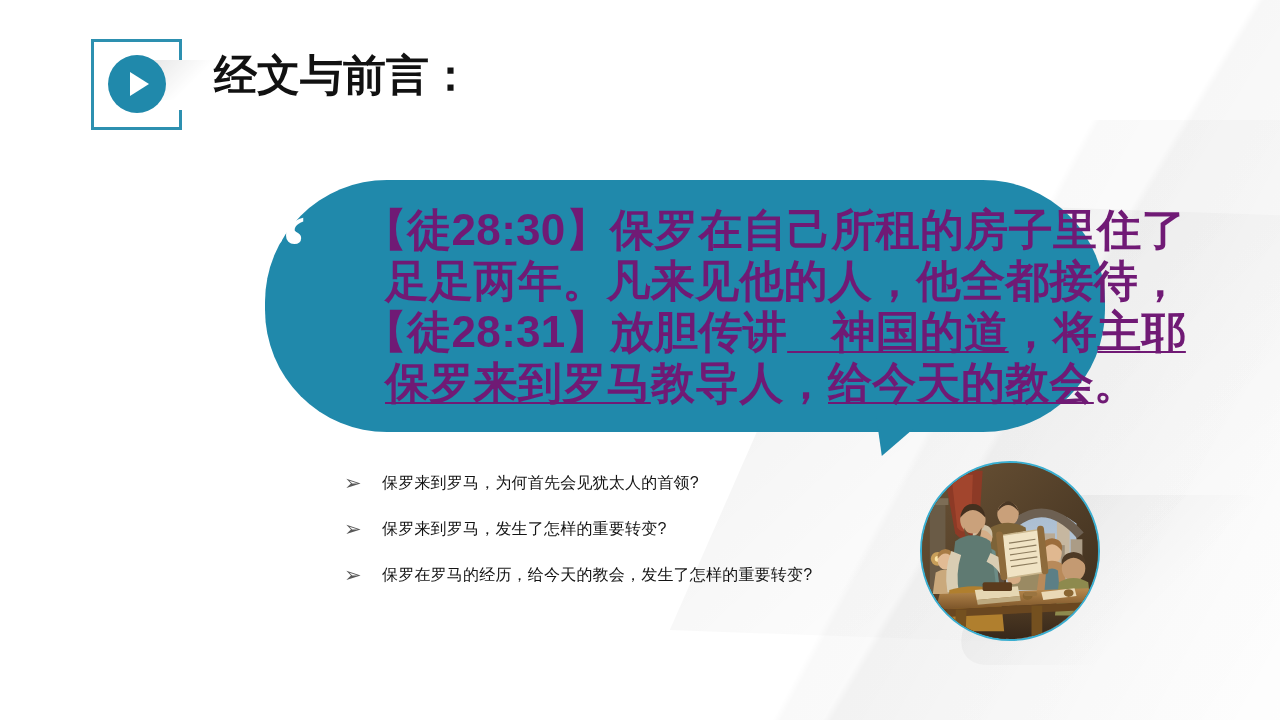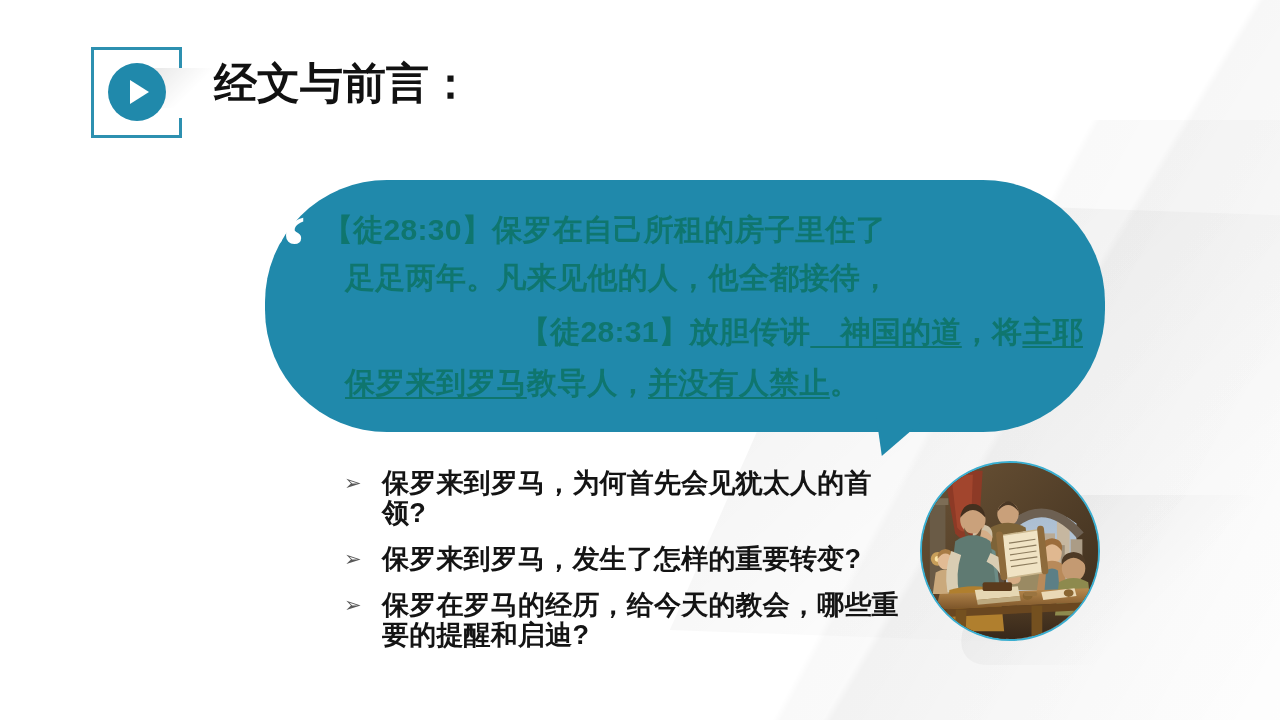--- a/index.html
+++ b/index.html
@@ -42,21 +42,21 @@
     top: 120px;
     width: 1200px;
     height: 900px;
     background: linear-gradient(118deg, rgba(0,0,0,0) 40%, rgba(0,0,0,0.022) 40.5%, rgba(0,0,0,0) 70%);
   }
 
   
   .header {
     position: absolute;
     left: 0;
-    top: 16px;
+    top: 8px;
     width: 1280px;
     height: 140px;
   }
   .logo-frame {
     position: absolute;
     left: 91px;
     top: 31px;
     width: 91px;
     height: 91px;
     box-sizing: border-box;
@@ -157,29 +157,30 @@
     line-height: 1;
     letter-spacing: -2px;
   }
   .quote-body {
     position: absolute;
     left: 58px;
     top: 24px;
     width: 760px;
   }
   .quote-line {
-    color: #0f766e;
-    font-size: 30px;
+    color: #701a75;
+    font-size: 44px;
     font-weight: bold;
     line-height: 51px;
     white-space: nowrap;
     letter-spacing: 0.3px;
+    margin-left: 40px;
   }
   .ql-1 { text-indent: 0px; }
-  .ql-2 { text-indent: 22px; font-family: Liberation Mono, monospace; }
+  .ql-2 { text-indent: 22px; }
   .ql-3 { text-indent: 0px; text-align: right; }
   .ql-4 { text-indent: 22px; }
   .u { text-decoration: underline; text-underline-offset: 4px; text-decoration-thickness: 2px; }
 
   
   .bullets {
     position: absolute;
     left: 344px;
     top: 468px;
     width: 560px;
@@ -193,22 +194,22 @@
   .bullet-marker {
     flex: 0 0 auto;
     width: 38px;
     font-size: 21px;
     line-height: 30px;
     color: #595959;
     font-family: "DejaVu Sans", sans-serif;
   }
   .bullet-text {
     flex: 1 1 auto;
-    font-size: 27px;
-    font-weight: bold;
+    font-size: 16px;
+    font-weight: normal;
     color: #141414;
     line-height: 30px;
     letter-spacing: 0.2px;
   }
 
   
   .circle-photo {
     position: absolute;
     left: 920px;
     top: 461px;
@@ -263,37 +264,37 @@
       <div class="quote-line ql-1">
         <span>【徒28:30】保罗在自己所租的房子里住了</span>
       </div>
       <div class="quote-line ql-2">
         <span>足足两年。凡来见他的人，他全都接待，</span>
       </div>
       <div class="quote-line ql-3">
         <span>【徒28:31】放胆传讲</span><span class="u">　神国的道</span><span>，将</span><span class="u">主耶</span>
       </div>
       <div class="quote-line ql-4">
-        <span class="u">保罗来到罗马</span><span>教导人，</span><span class="u">并没有人禁止</span><span>。</span>
+        <span class="u">保罗来到罗马</span><span>教导人，</span><span class="u">给今天的教会</span><span>。</span>
       </div>
     </div>
   </div>
 
   <div class="bullets">
     <div class="bullet-row">
       <span class="bullet-marker">➢</span>
       <span class="bullet-text">保罗来到罗马，为何首先会见犹太人的首领?</span>
     </div>
     <div class="bullet-row">
       <span class="bullet-marker">➢</span>
       <span class="bullet-text">保罗来到罗马，发生了怎样的重要转变?</span>
     </div>
     <div class="bullet-row">
       <span class="bullet-marker">➢</span>
-      <span class="bullet-text">保罗在罗马的经历，给今天的教会，哪些重要的提醒和启迪?</span>
+      <span class="bullet-text">保罗在罗马的经历，给今天的教会，发生了怎样的重要转变?</span>
     </div>
   </div>
 
   <div class="circle-photo-shadow"></div>
   <div class="circle-photo">
     <svg viewBox="0 0 180 180" preserveAspectRatio="xMidYMid slice">
       <defs>
         <linearGradient id="skyG" x1="0" y1="0" x2="0" y2="1">
           <stop offset="0%" stop-color="#a9bdd2"></stop>
           <stop offset="100%" stop-color="#cfd7dc"></stop>

